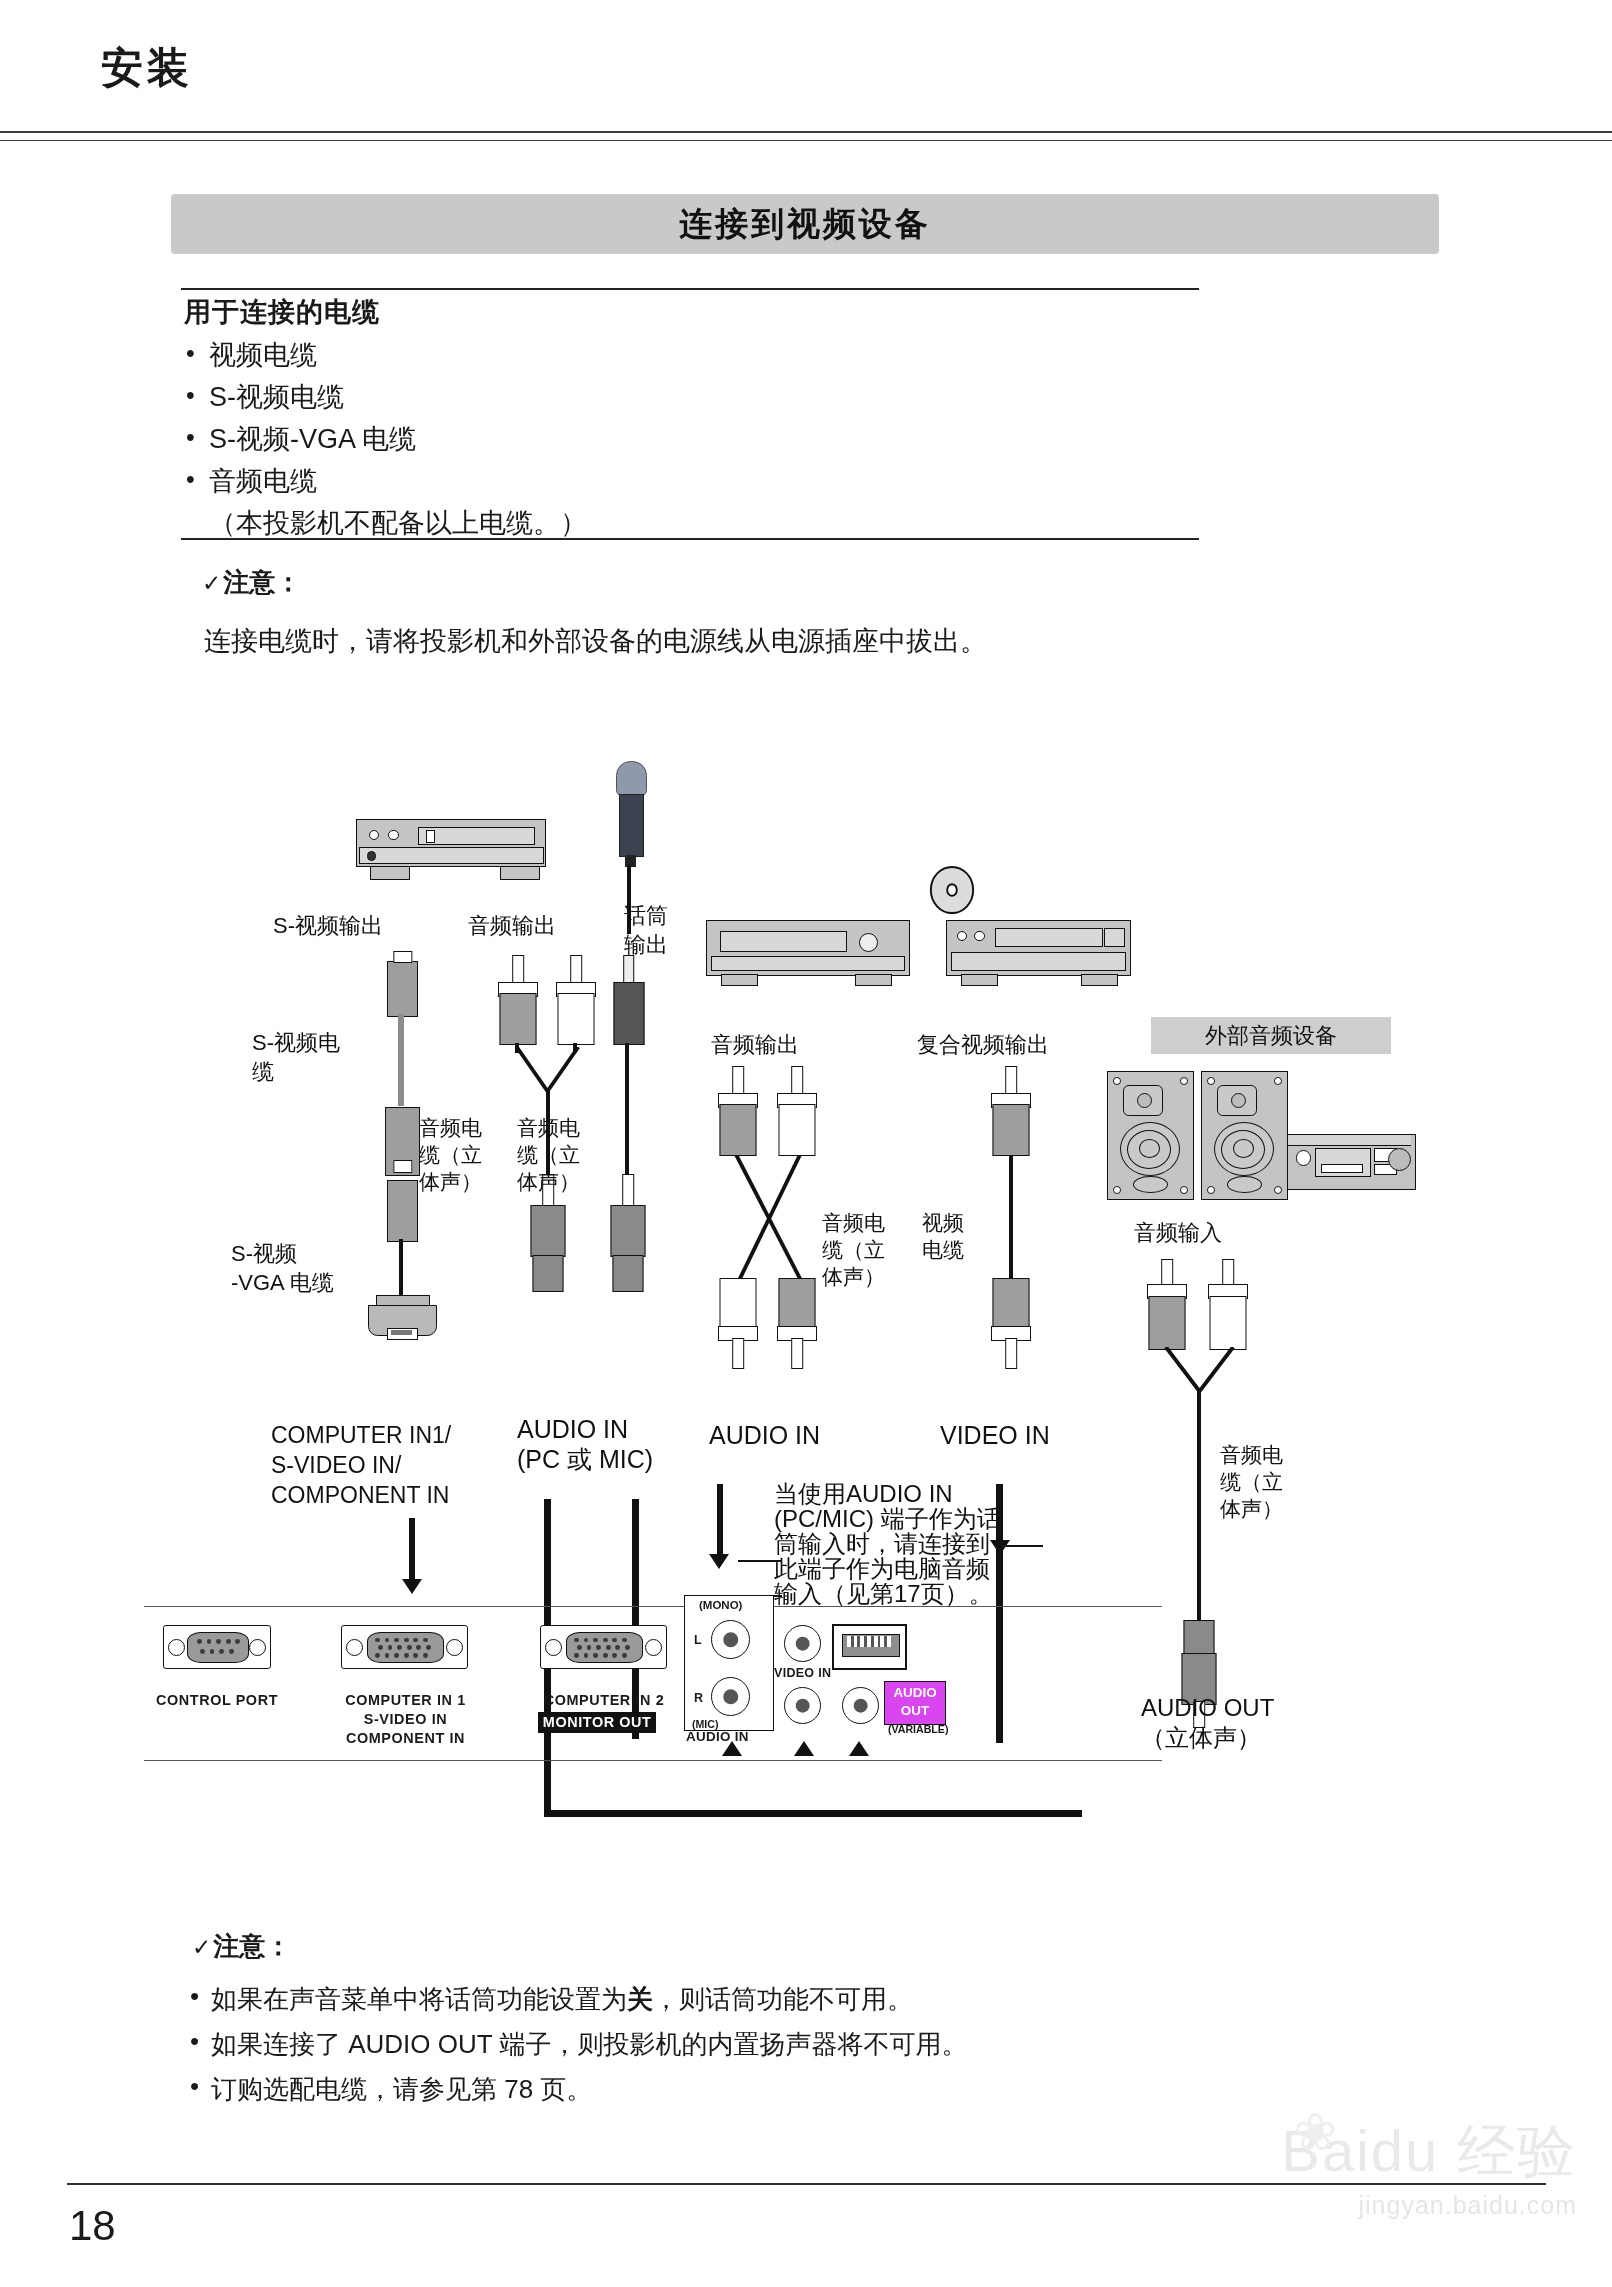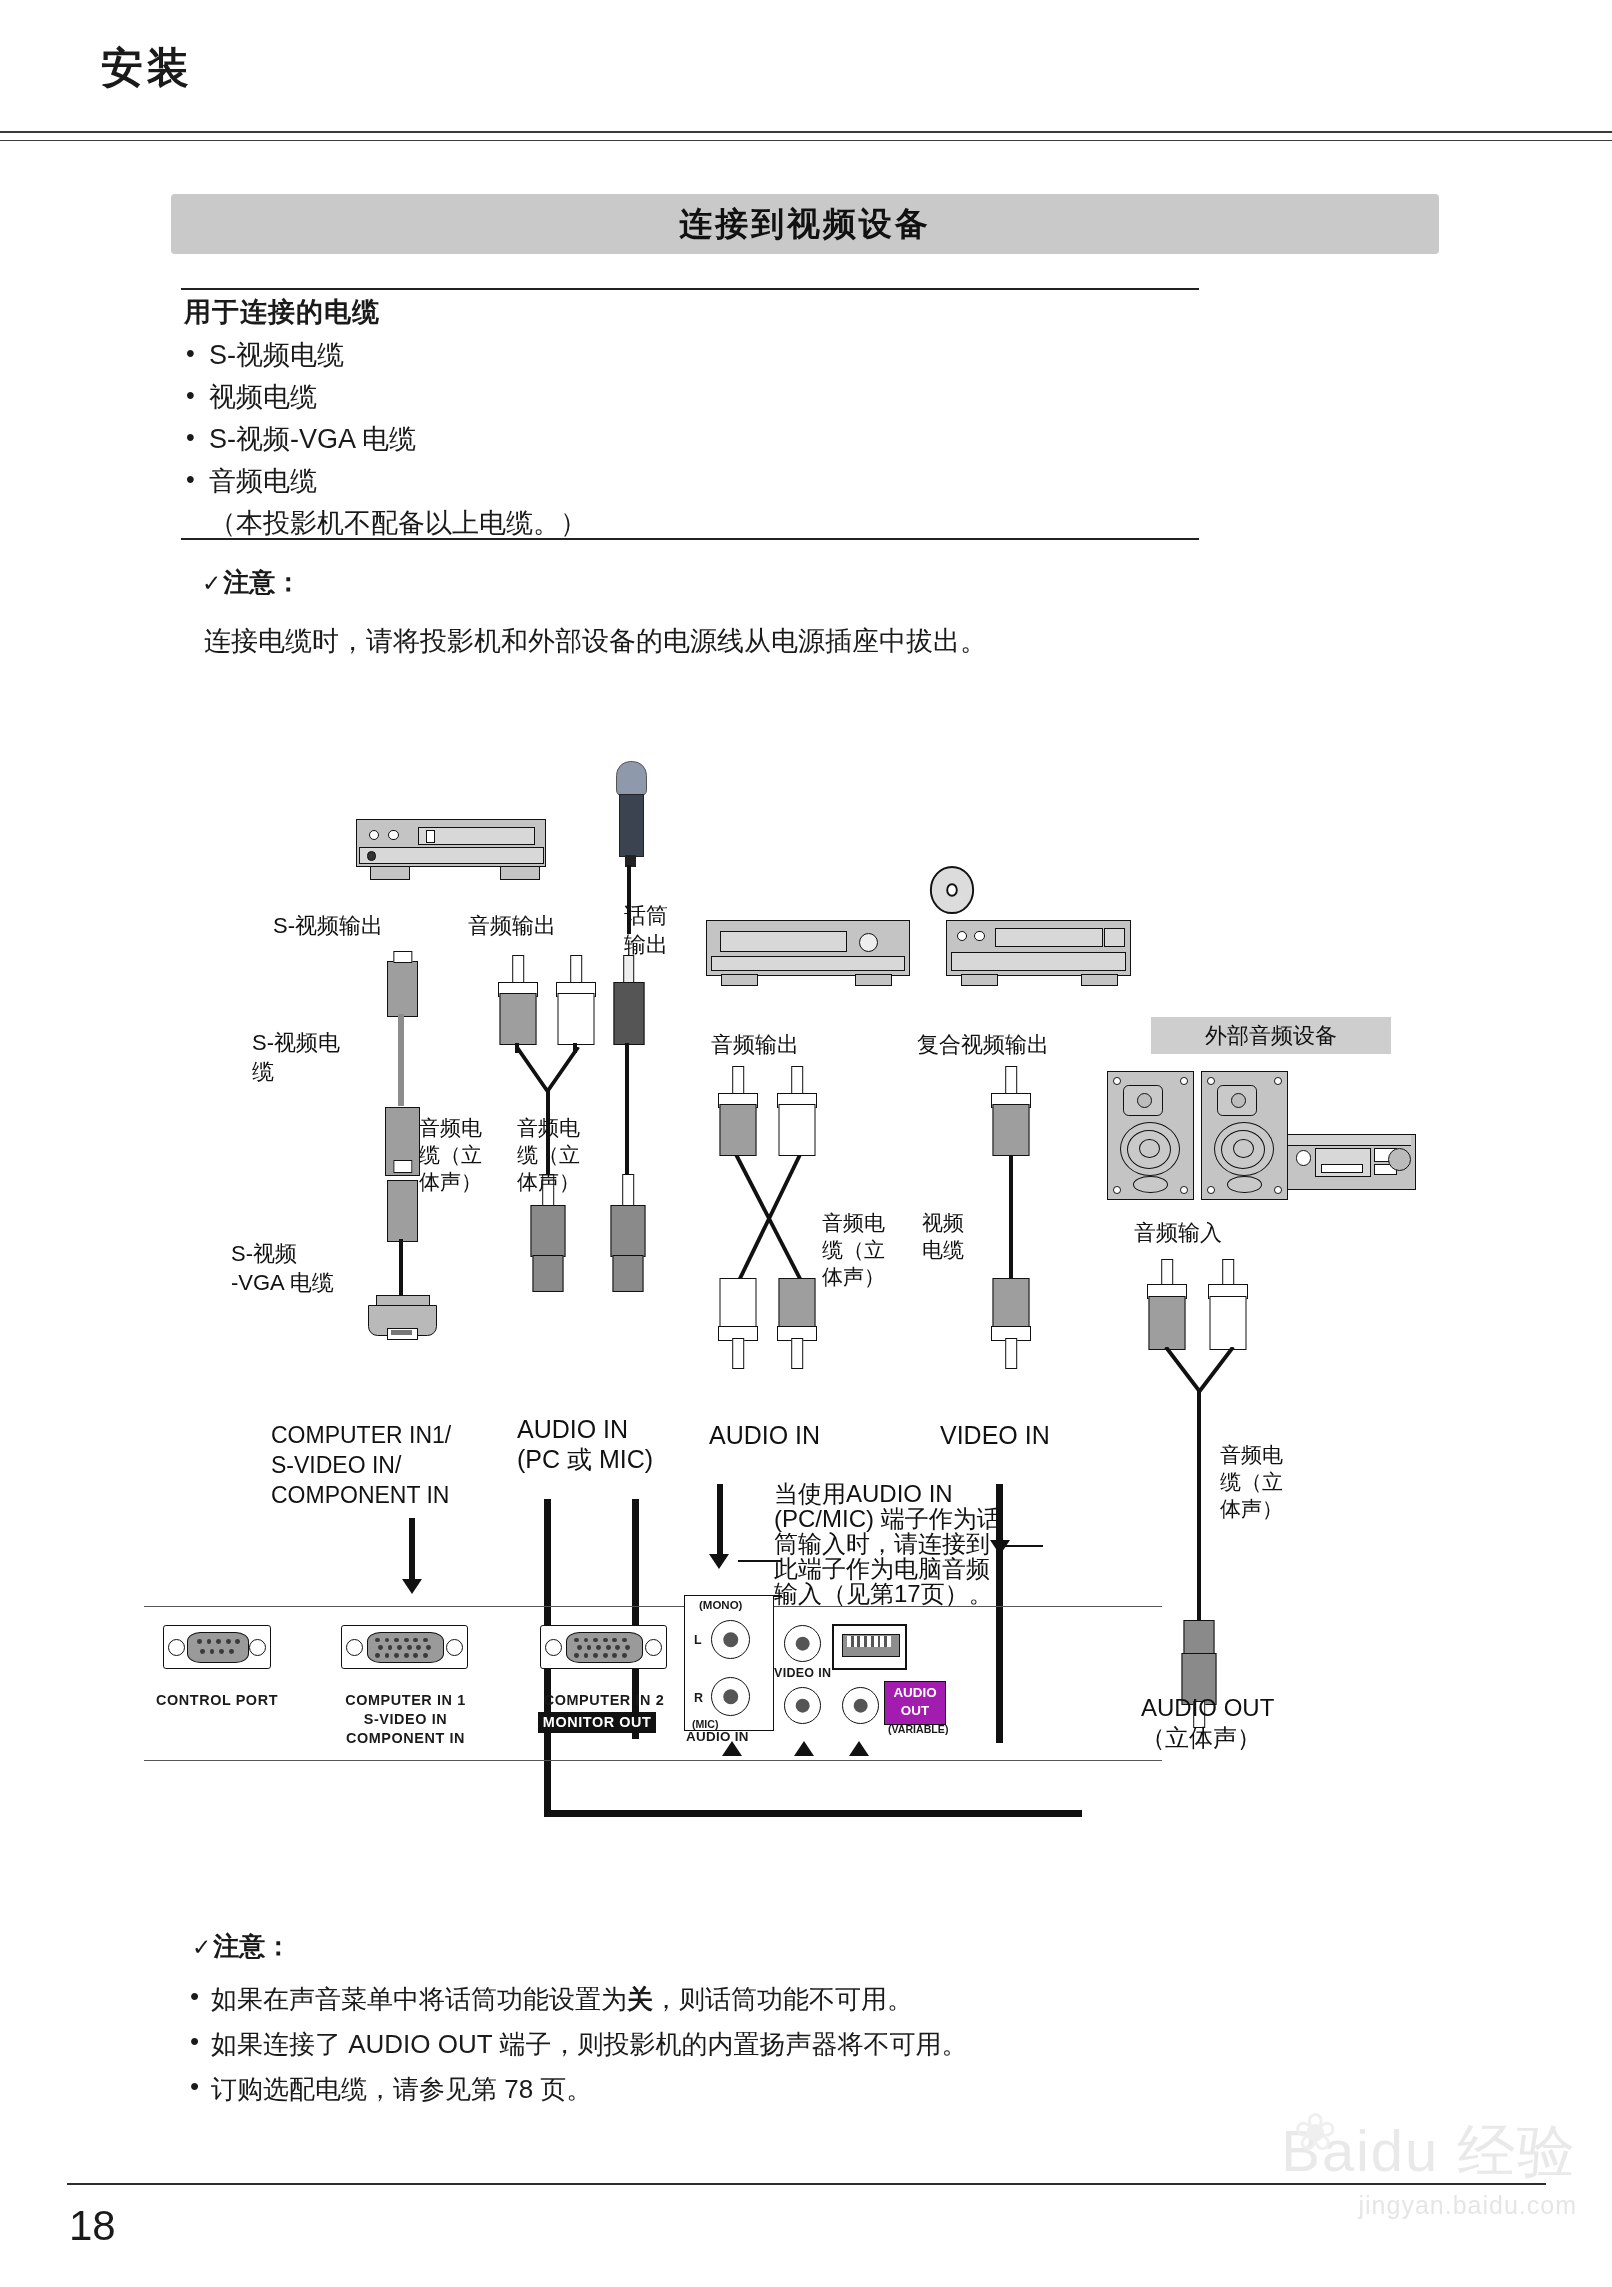--- a/index.html
+++ b/index.html
@@ -119,22 +119,22 @@
 
   <div class="page-head">安装</div>
   <div class="head-rule"></div>
   <div class="head-rule2"></div>
 
   <div class="title-bar">连接到视频设备</div>
 
   <div class="rule-top"></div>
   <div class="cables-title">用于连接的电缆</div>
   <ul class="cables-list">
+    <li>视频电缆</li>
     <li>S-视频电缆</li>
-    <li>视频电缆</li>
     <li>S-视频-VGA 电缆</li>
     <li>音频电缆</li>
     <li class="noBullet">（本投影机不配备以上电缆。）</li>
   </ul>
   <div class="rule-bot"></div>
 
   <div class="note-top-head">
     <span class="chk">✓</span><span>注意：</span>
   </div>
   <div class="note-top-body">连接电缆时，请将投影机和外部设备的电源线从电源插座中拔出。</div>
@@ -510,21 +510,21 @@
       </div>
 
     <div style="position:absolute;left:832px;top:1624px;width:71px;height:42px;border:2.9px solid #111;background:#fff;">
       <div style="position:absolute;left:7.7px;top:7.7px;width:56px;height:21px;background:#8e8e8e;border:1.9px solid #111;"></div>
       <div style="position:absolute;left:13.4px;top:9.6px;width:44px;height:11.5px;background:repeating-linear-gradient(90deg,#fff 0 3.8px,#555 3.8px 6.7px);"></div>
     </div>
 
     <div class="jack" style="left:842px;top:1687px;width:35px;height:35px;">
         <i></i>
       </div>
-    <div style="position:absolute;left:884px;top:1681px;width:60px;height:40px;border:1.9px solid #111;background:#a21caf;color:#fff;font-size:13.4px;font-weight:bold;line-height:18px;text-align:center;padding-top:1.9px;white-space:pre;">AUDIO
+    <div style="position:absolute;left:884px;top:1681px;width:60px;height:40px;border:1.9px solid #111;background:#d946ef;color:#fff;font-size:13.4px;font-weight:bold;line-height:18px;text-align:center;padding-top:1.9px;white-space:pre;">AUDIO
 OUT</div>
     <div class="tiny2" style="left:888px;top:1723px;font-size:10.6px;">(VARIABLE)</div>
 
     <div class="arrowhead ah-down" style="left:722px;top:1741px;border-top-color:#111;transform:rotate(180deg);"></div>
     <div class="arrowhead ah-down" style="left:794px;top:1741px;transform:rotate(180deg);"></div>
     <div class="arrowhead ah-down" style="left:849px;top:1741px;transform:rotate(180deg);"></div>
   </div>
 
   <div class="note-bot-head">
     <span class="chk">✓</span><span>注意：</span>

